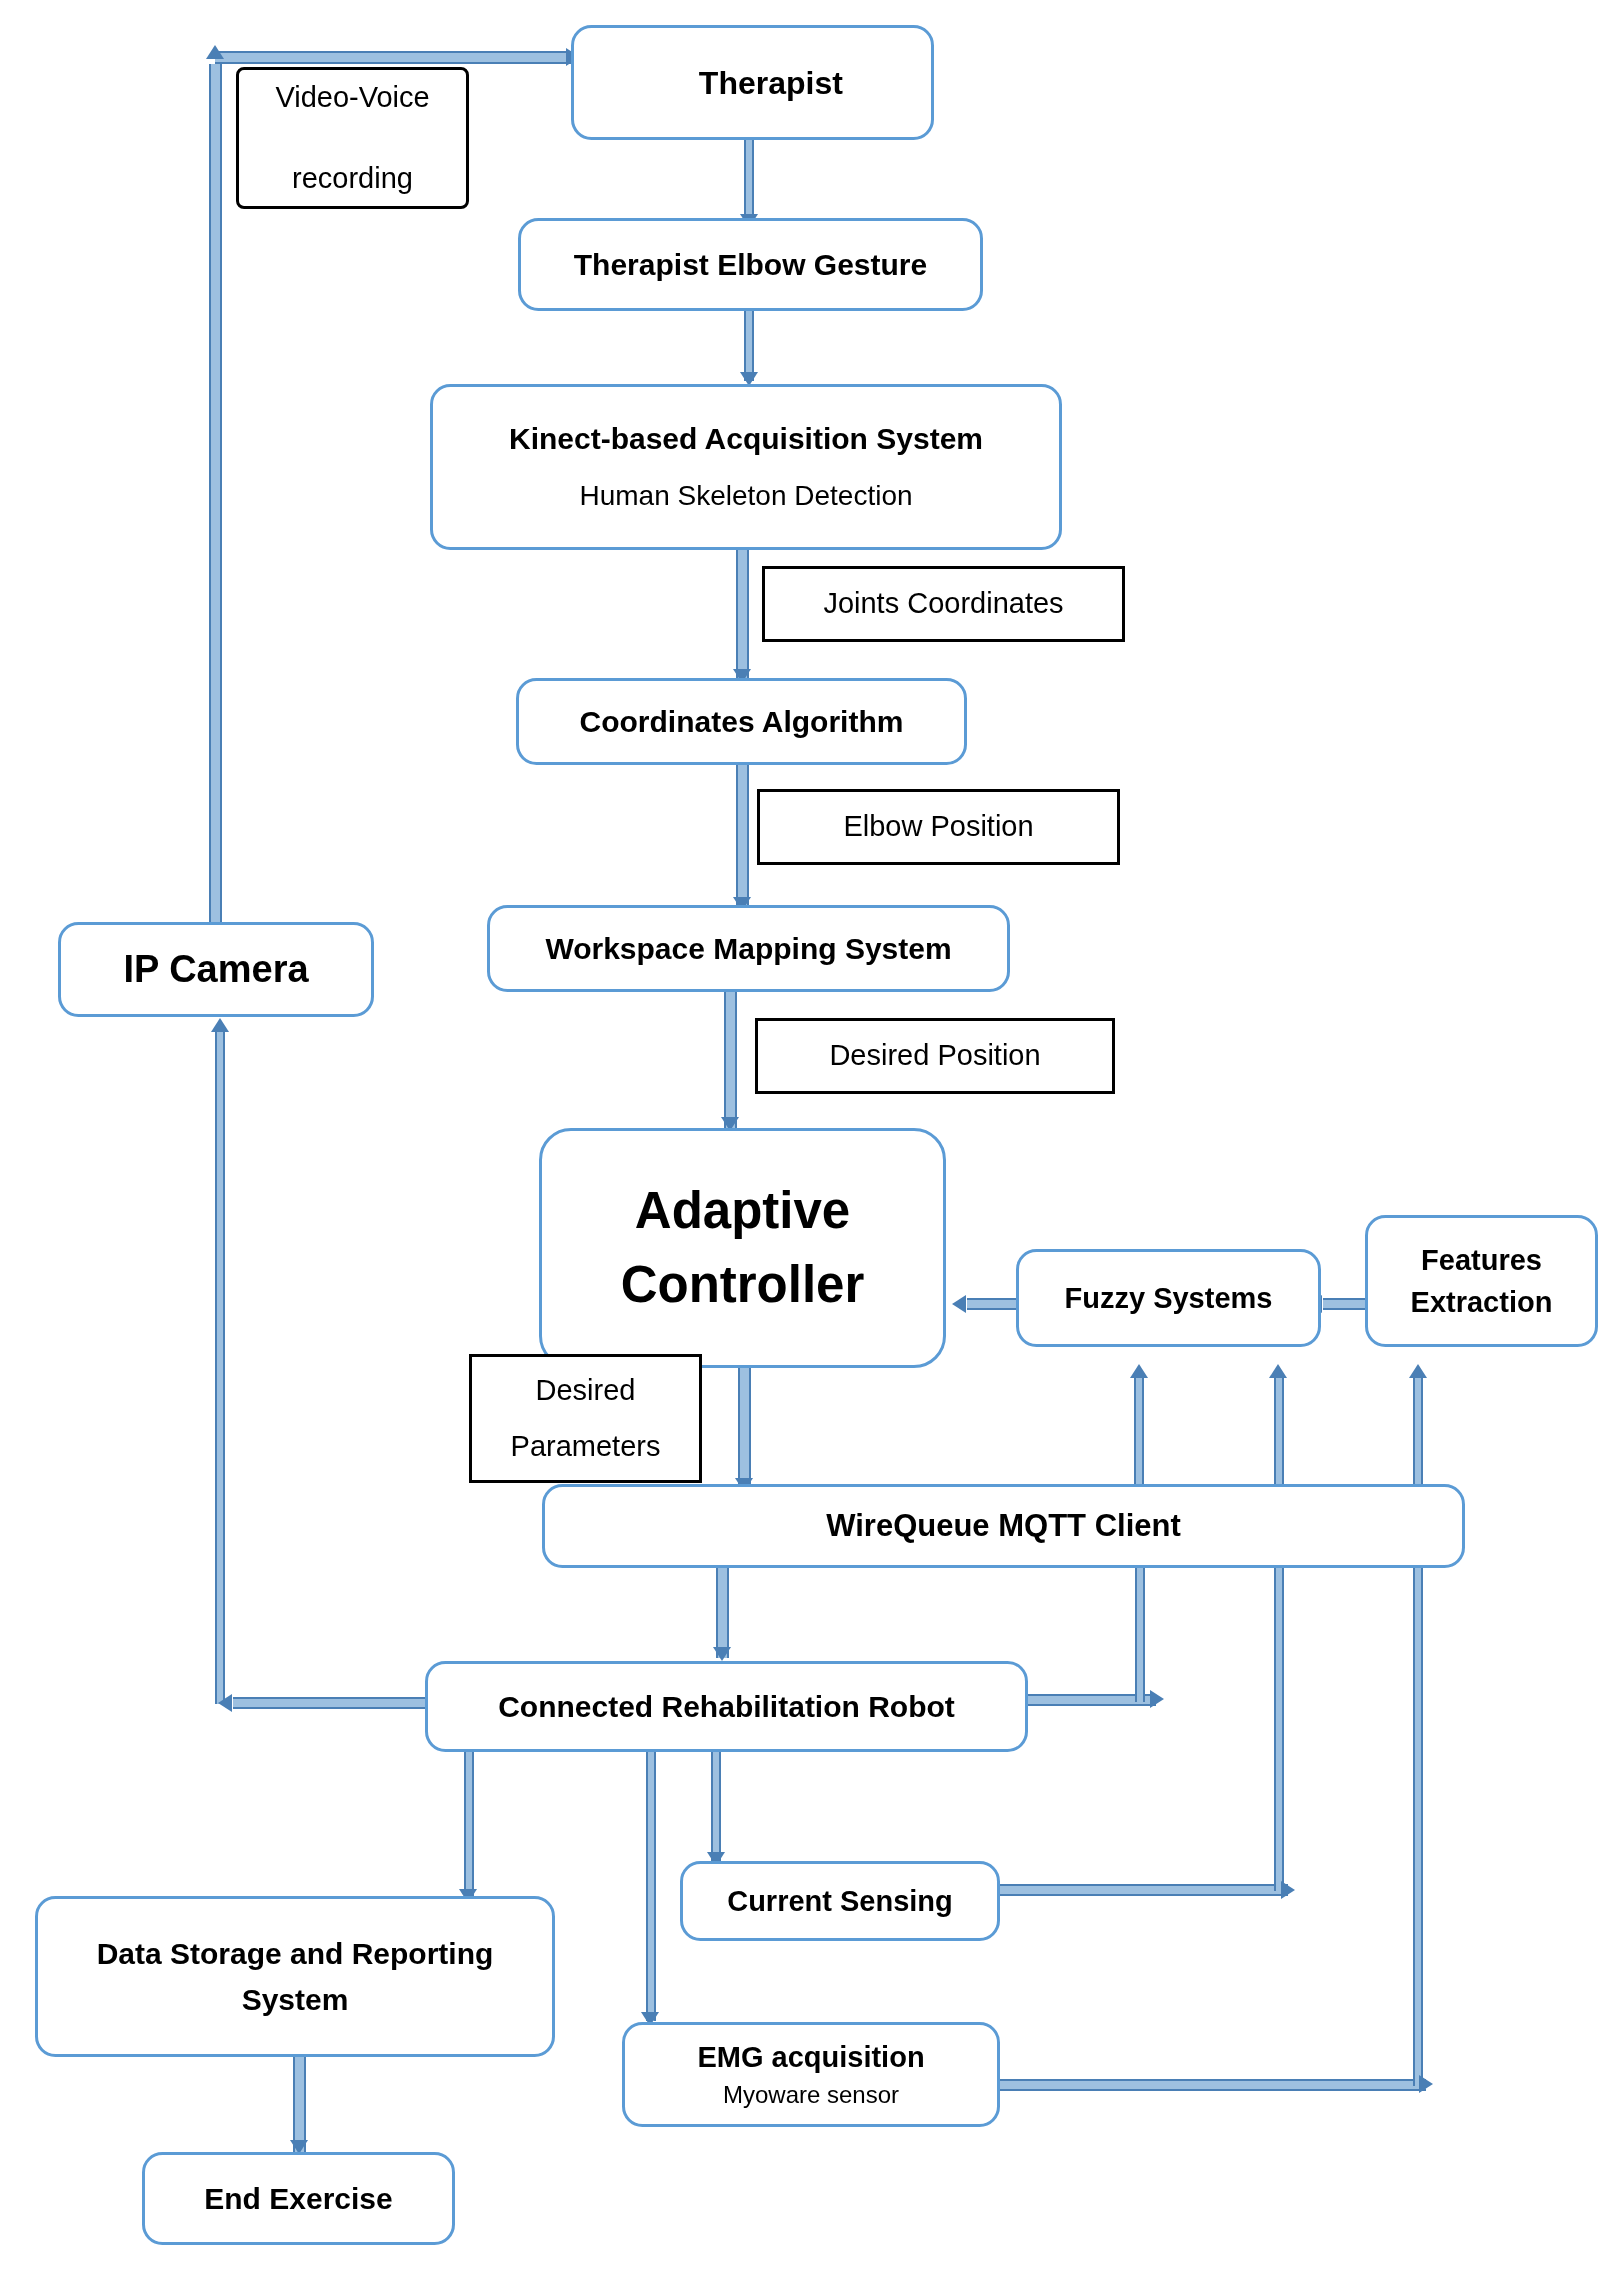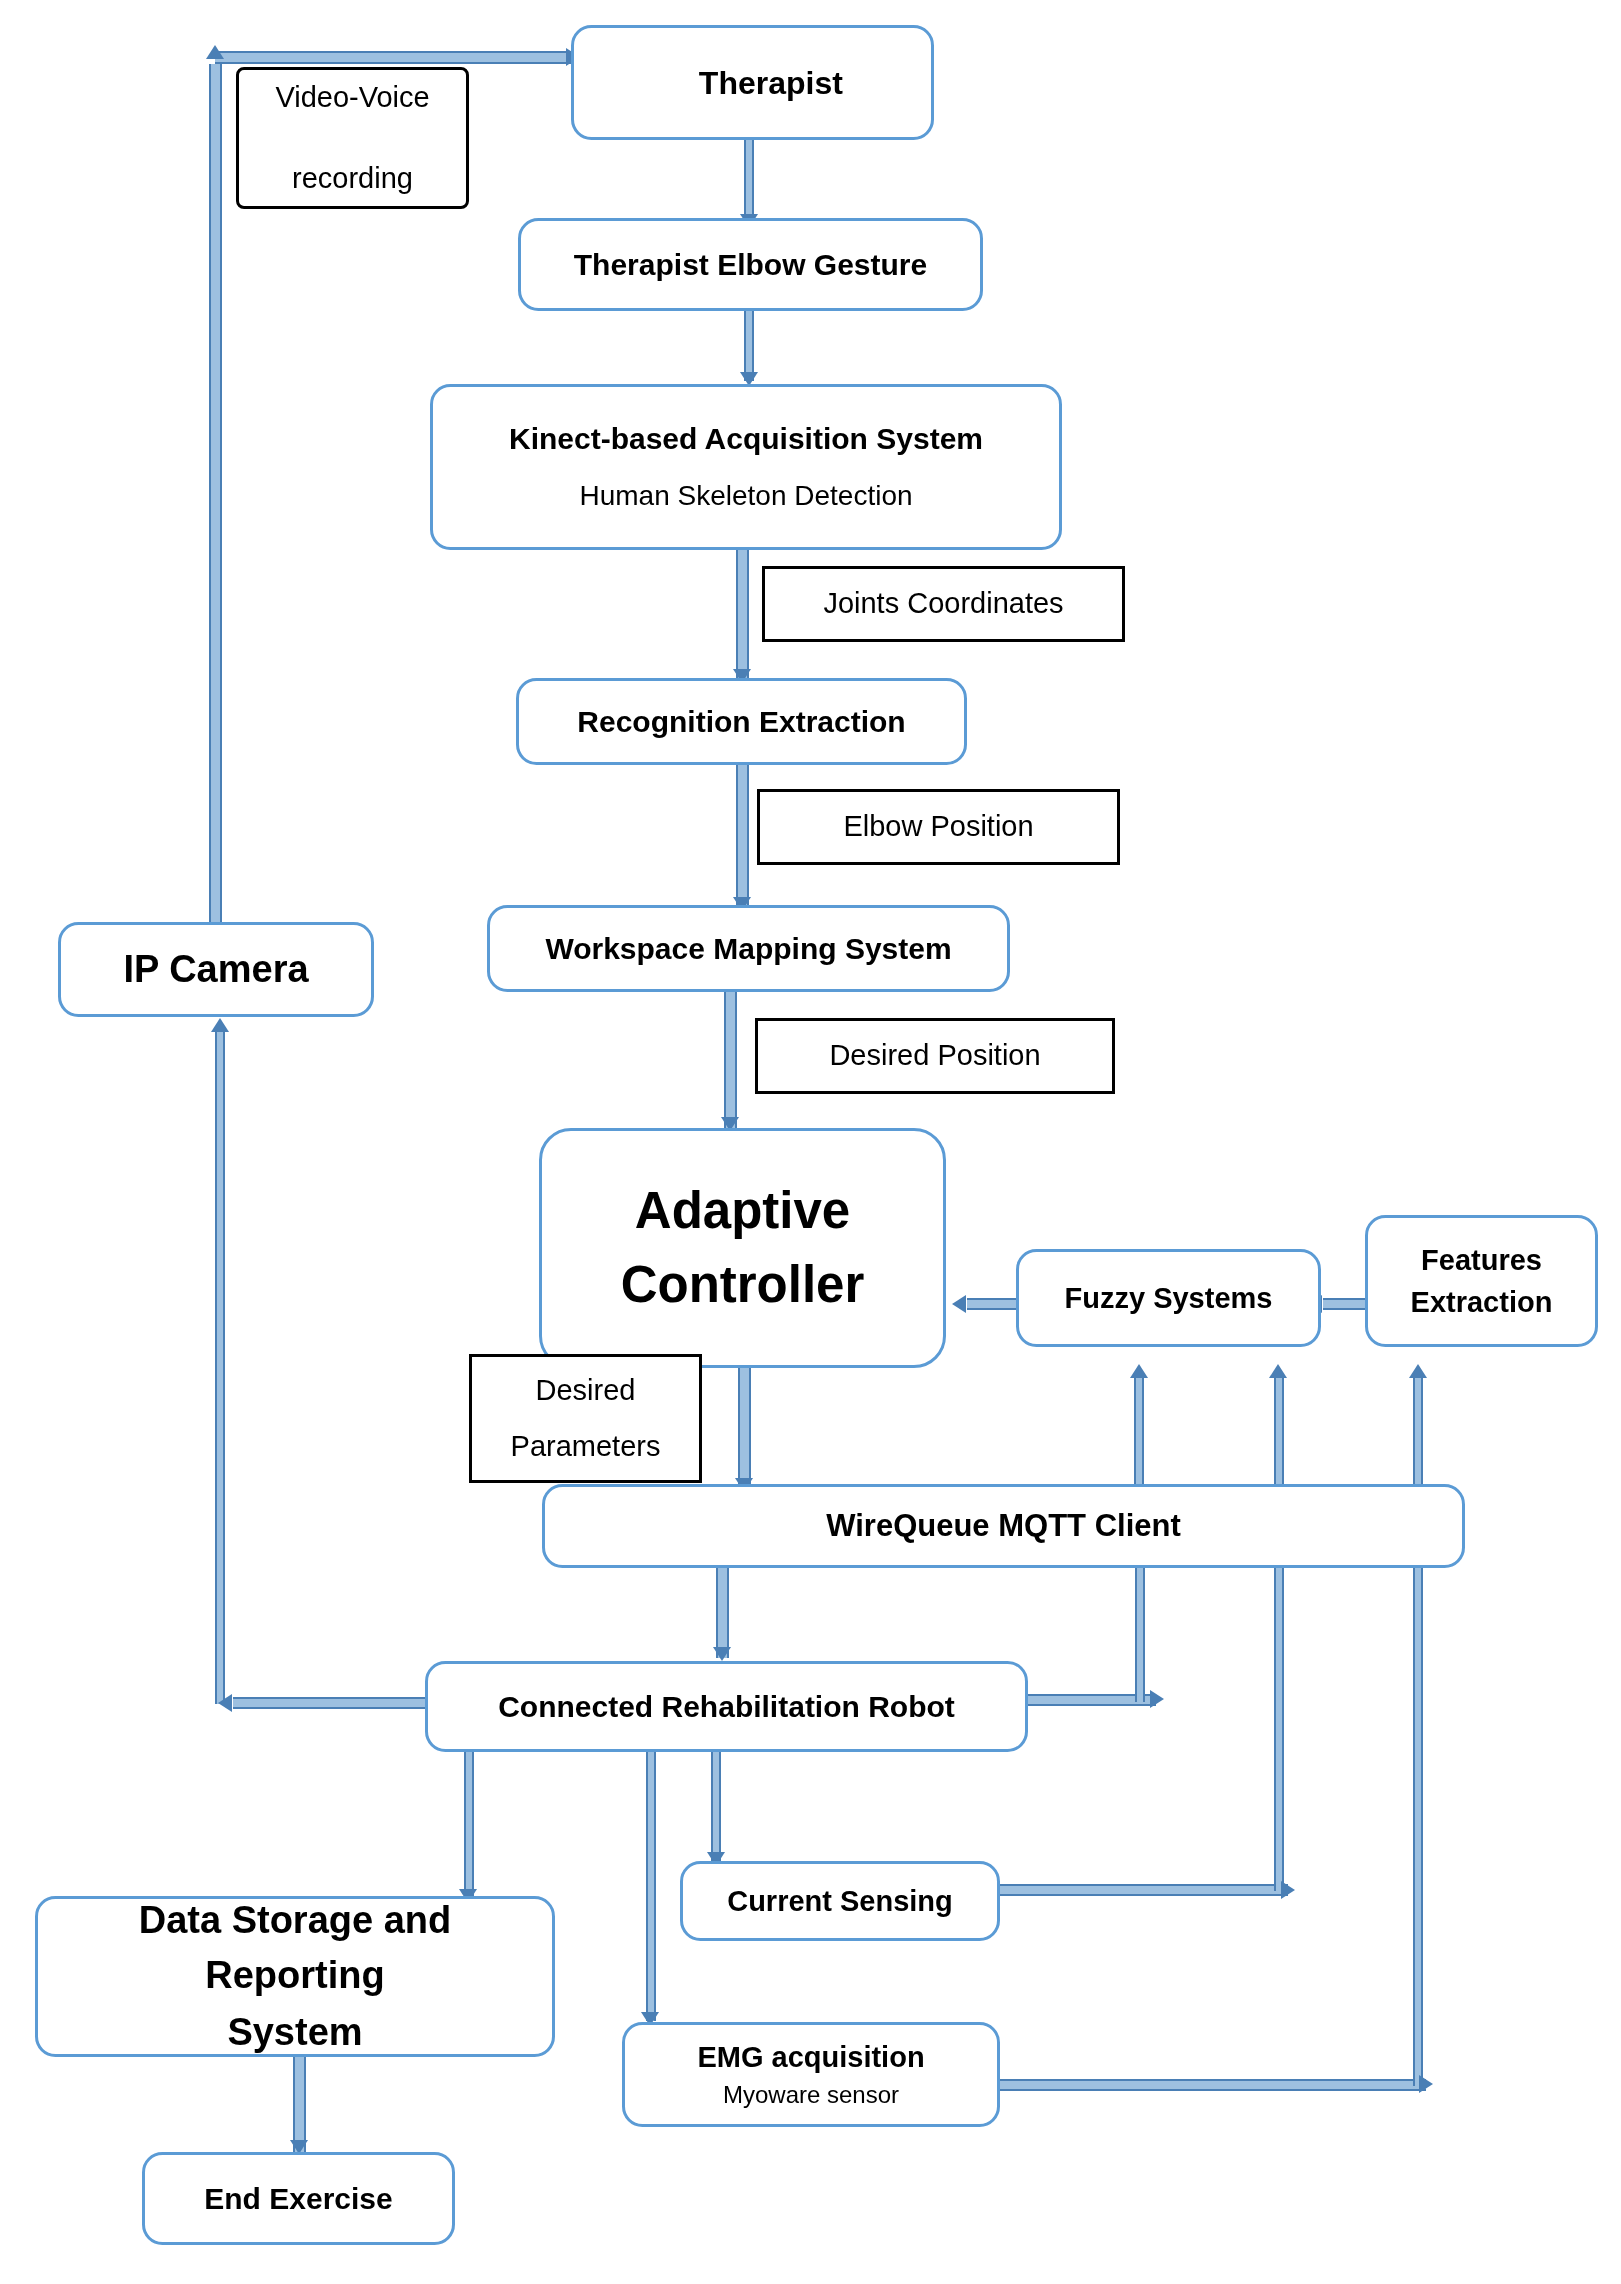--- a/index.html
+++ b/index.html
@@ -139,21 +139,21 @@
   <div class="node" style="left:518px;top:218px;width:465px;height:93px;font-size:30px;z-index:5;">
     <span>Therapist Elbow Gesture</span>
   </div>
 
   <div class="node" style="left:430px;top:384px;width:632px;height:166px;font-size:30px;z-index:5;">
     <span>Kinect-based Acquisition System</span>
     <span class="sub" style="font-size:28px;margin-top:16px;">Human Skeleton Detection</span>
   </div>
 
   <div class="node" style="left:516px;top:678px;width:451px;height:87px;font-size:30px;z-index:5;">
-    <span>Recognition Extraction</span>
+    <span>Coordinates Algorithm</span>
   </div>
 
   <div class="node" style="left:487px;top:905px;width:523px;height:87px;font-size:30px;z-index:5;">
     <span>Workspace Mapping System</span>
   </div>
 
   <div class="node" style="left:539px;top:1128px;width:407px;height:240px;font-size:51px;z-index:5;border-radius:32px;">
     <span>Adaptive</span>
     <span>Controller</span>
   </div>
@@ -181,21 +181,21 @@
 
   <div class="node" style="left:622px;top:2022px;width:378px;height:105px;font-size:29px;z-index:5;">
     <span>EMG acquisition</span>
     <span class="sub" style="font-size:24px;">Myoware sensor</span>
   </div>
 
   <div class="node" style="left:58px;top:922px;width:316px;height:95px;font-size:38px;z-index:5;text-align:right;">
     <span>IP Camera</span>
   </div>
 
-  <div class="node" style="left:35px;top:1896px;width:520px;height:161px;font-size:38px;z-index:5;">
+  <div class="node" style="left:35px;top:1896px;width:520px;height:161px;font-size:30px;z-index:5;">
     <span>Data Storage and Reporting</span>
     <span style="margin-top:2px;">System</span>
   </div>
 
   <div class="node" style="left:142px;top:2152px;width:313px;height:93px;font-size:30px;z-index:5;">
     <span>End Exercise</span>
   </div>
 
   <div class="label-box" style="left:236px;top:67px;width:233px;height:142px;font-size:29px;border-radius:8px;">
     <span>Video-Voice</span>

